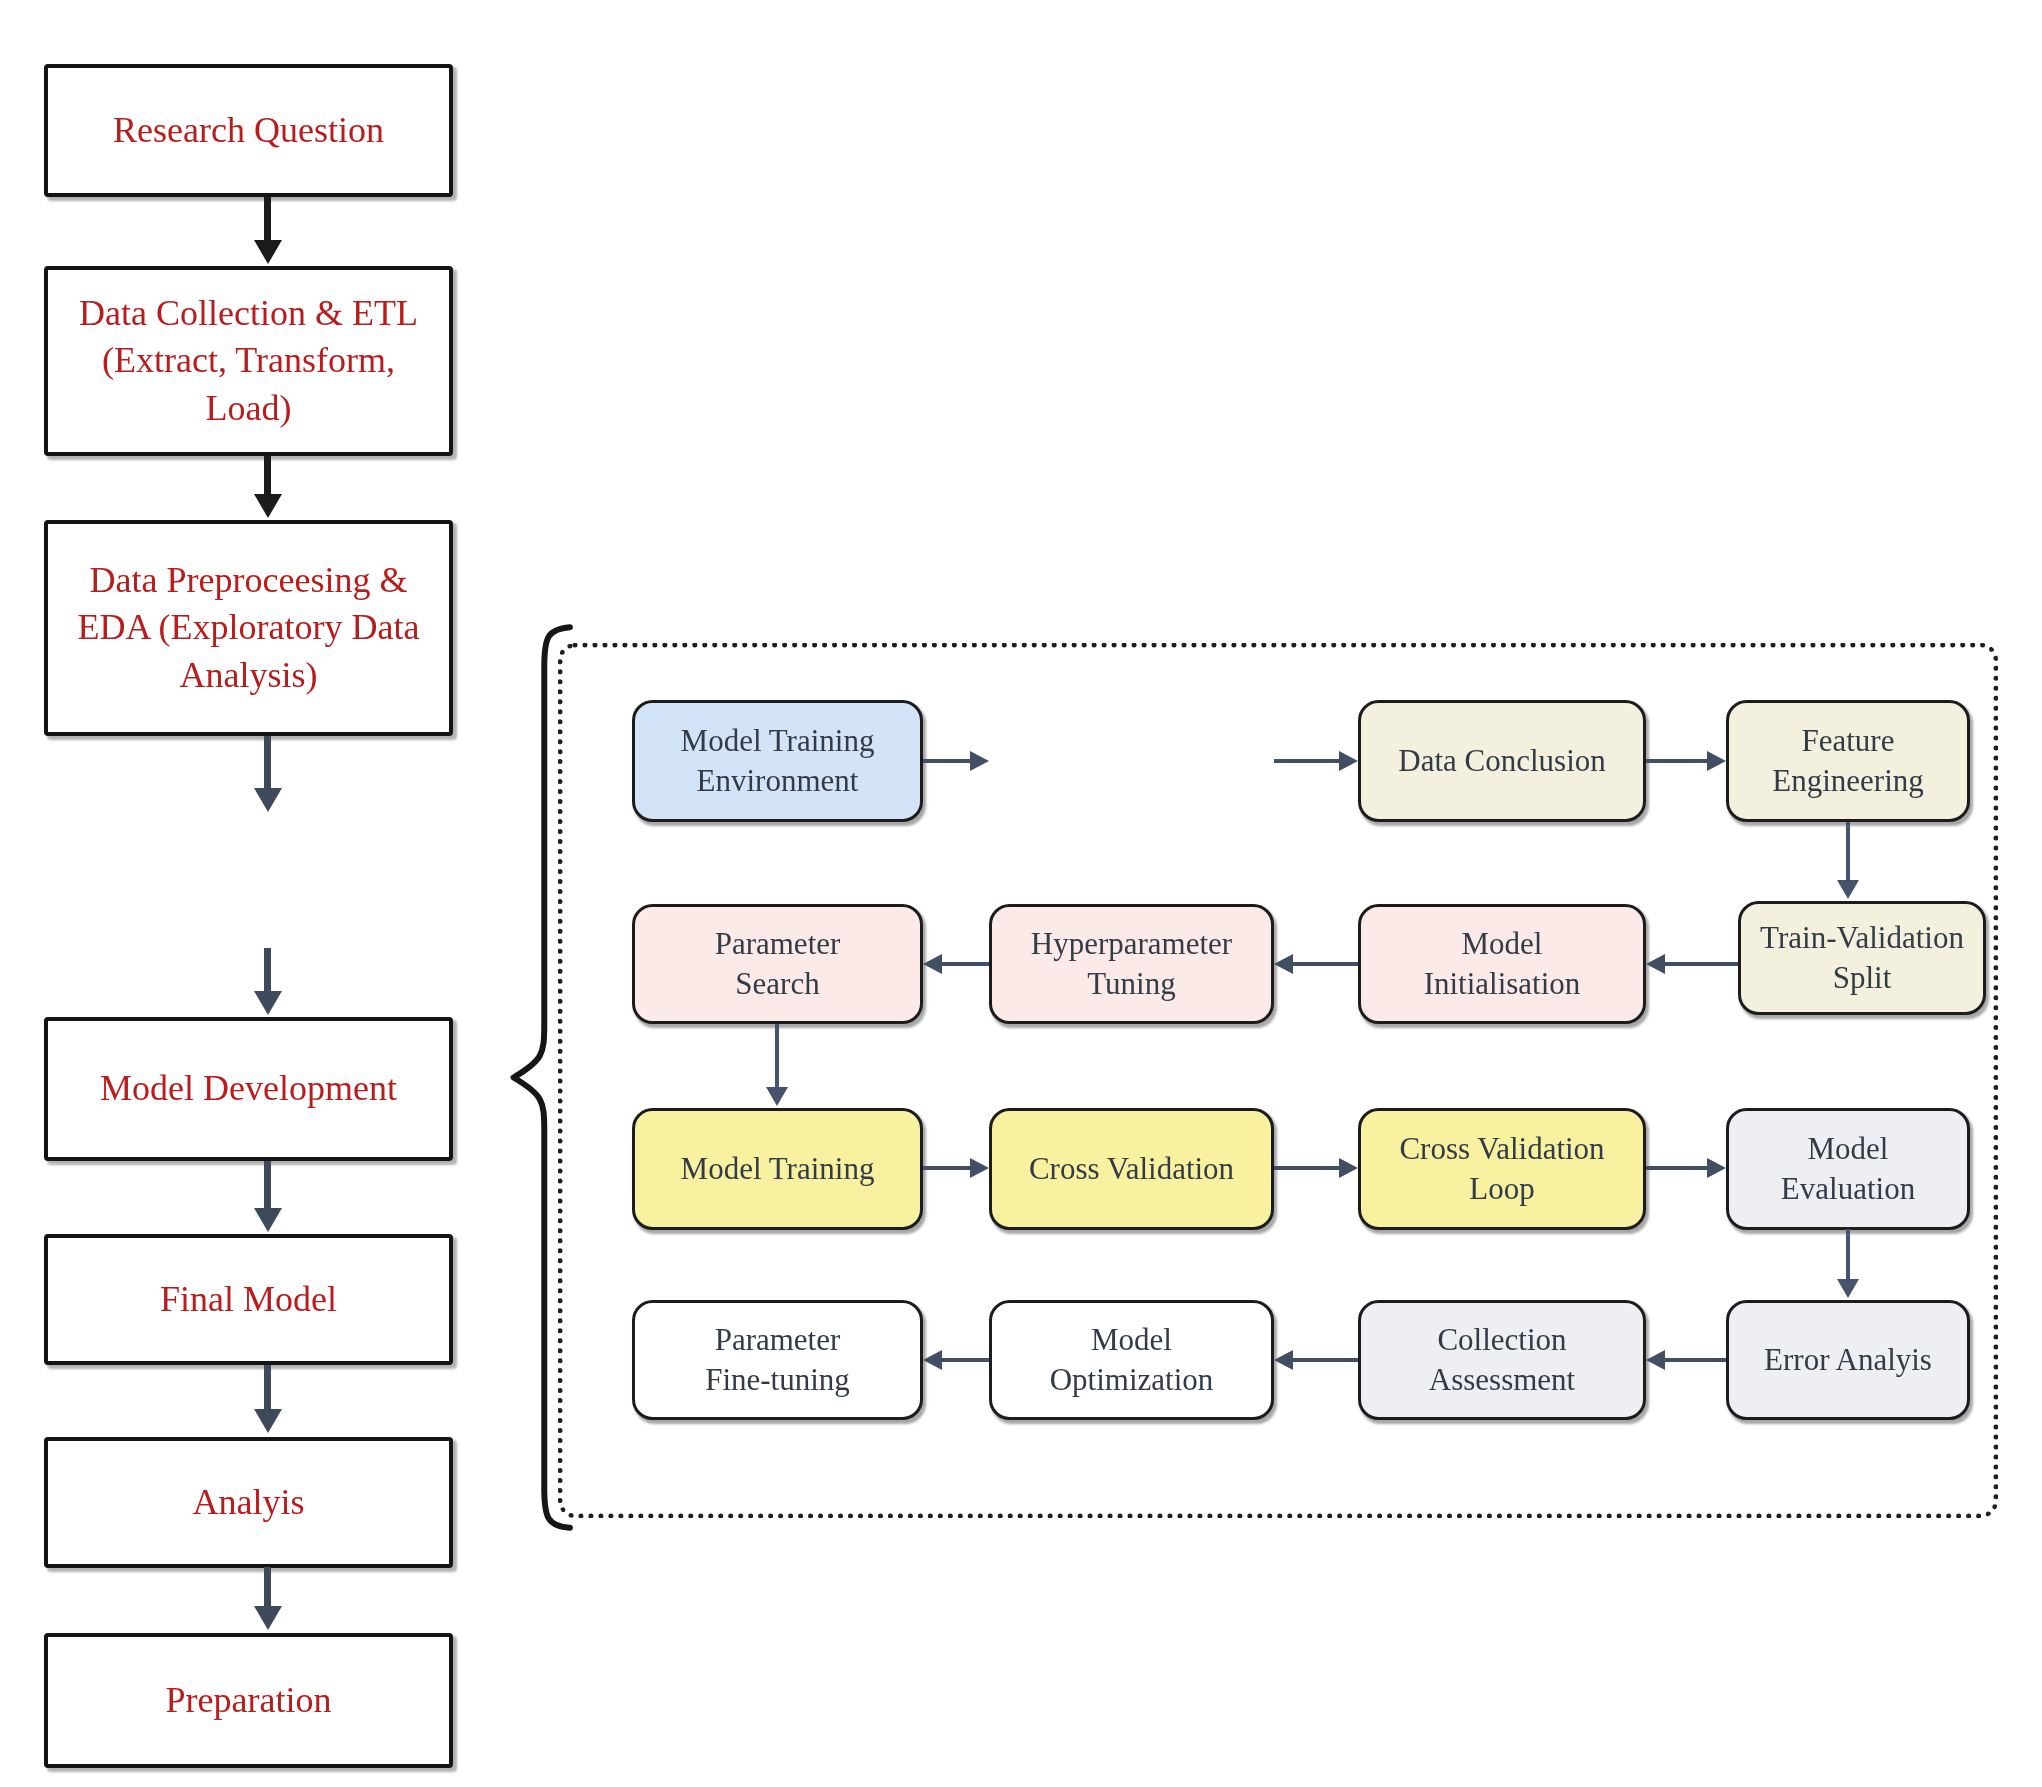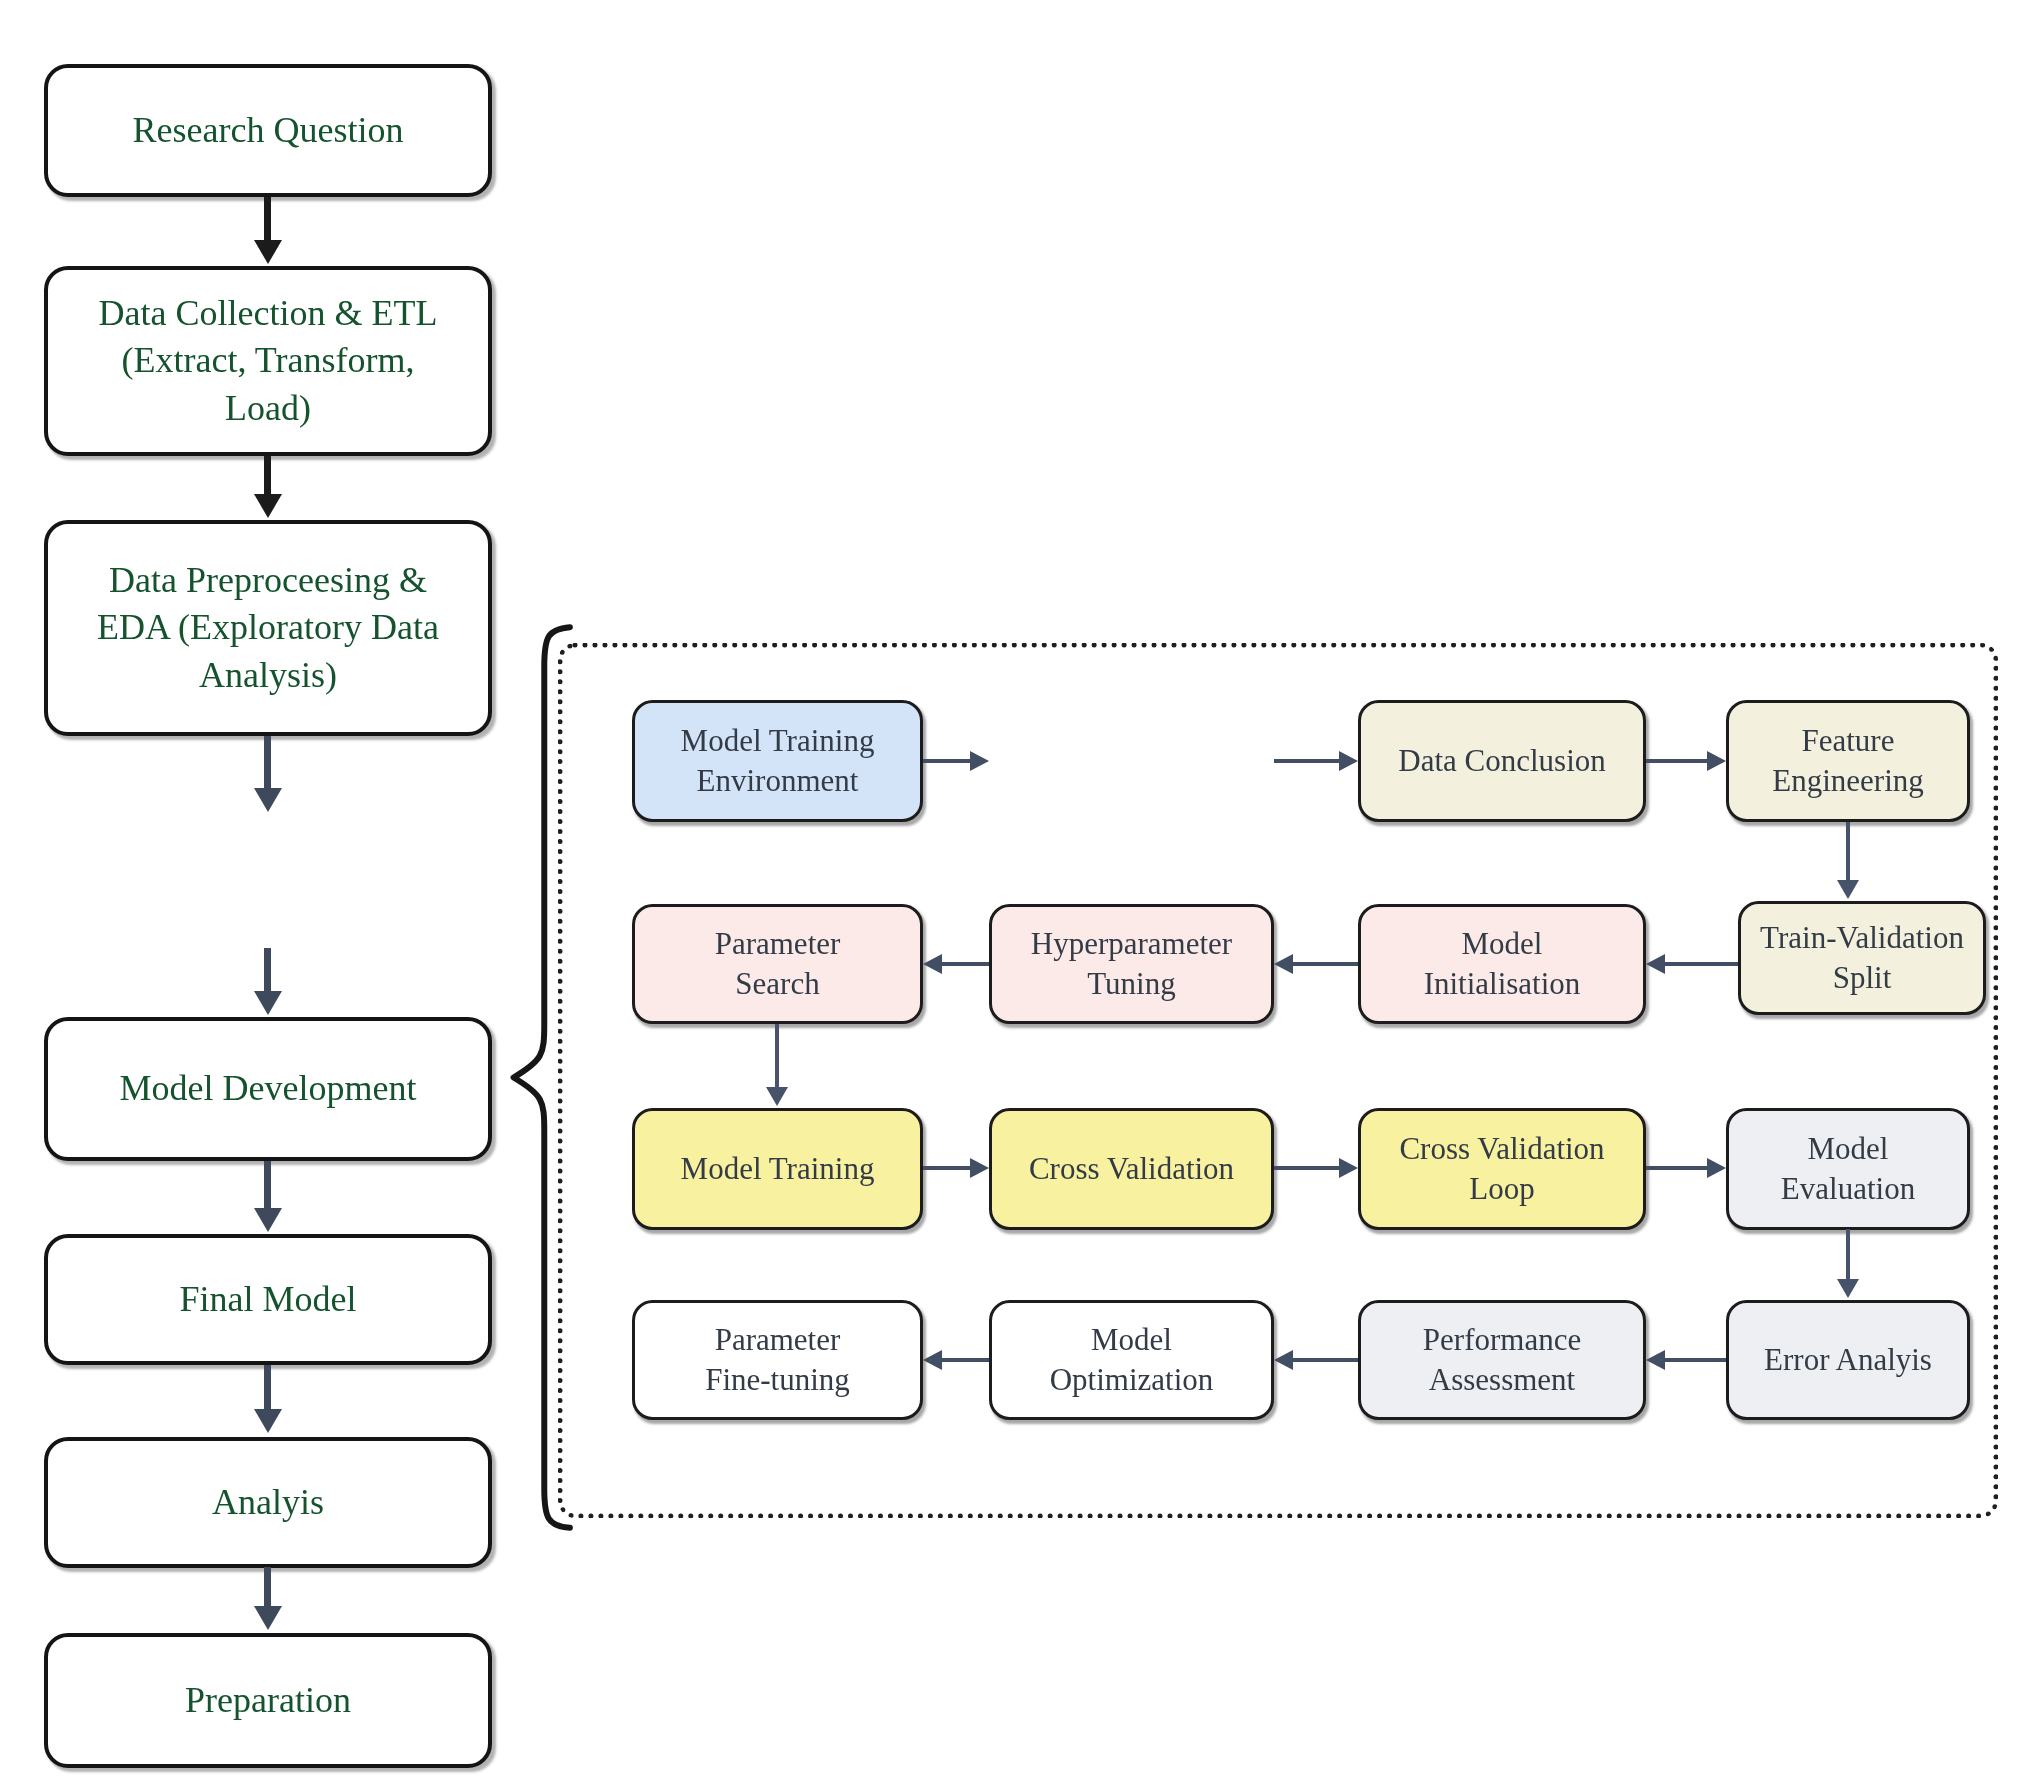--- a/index.html
+++ b/index.html
@@ -1,23 +1,23 @@
 <!DOCTYPE html>
 <html style="font-size:13.7px"><head>
 <meta charset="utf-8">
 <style>
   html,body{margin:0;padding:0;background:#ffffff;}
   .canvas{position:relative;width:2043px;height:1787px;background:#ffffff;overflow:hidden;
           font-family:"Liberation Serif","DejaVu Serif",serif;}
 
   
-  .lbox{position:absolute;left:44px;width:448px;box-sizing:border-box;
-        border:4.3px solid #141414;border-radius:24px;background:#ffffff;
+  .lbox{position:absolute;left:44px;width:409px;box-sizing:border-box;
+        border:4.3px solid #141414;border-radius:4px;background:#ffffff;
         display:flex;align-items:center;justify-content:center;text-align:center;
-        font-size:36px;line-height:1.32;color:#14532d;white-space:pre-line;
+        font-size:36px;line-height:1.32;color:#b91c1c;white-space:pre-line;
         box-shadow:3.4px 3.4px 2.6px rgba(0,0,0,0.30);}
   .pl1{top:64px;height:133px}
   .pl2{top:266px;height:190px}
   .pl3{top:520px;height:216px}
   .pl4{top:815px;height:133px}
   .pl5{top:1017px;height:144px}
   .pl6{top:1234px;height:131px}
   .pl7{top:1437px;height:131px}
   .pl8{top:1633px;height:135px}
 
@@ -205,21 +205,21 @@
   <div class="harrow left ph12">
       <div class="stem"></div>
       <div class="head"></div>
     </div>
   <div class="rbox whitefill c2 r4">Model
 Optimization</div>
   <div class="harrow left ph11">
       <div class="stem"></div>
       <div class="head"></div>
     </div>
-  <div class="rbox gray c3 r4">Performance
+  <div class="rbox gray c3 r4">Collection
 Assessment</div>
   <div class="harrow left ph10">
       <div class="stem"></div>
       <div class="head"></div>
     </div>
   <div class="rbox gray c4 r4">Error Analyis</div>
 
 </div>
 
 

